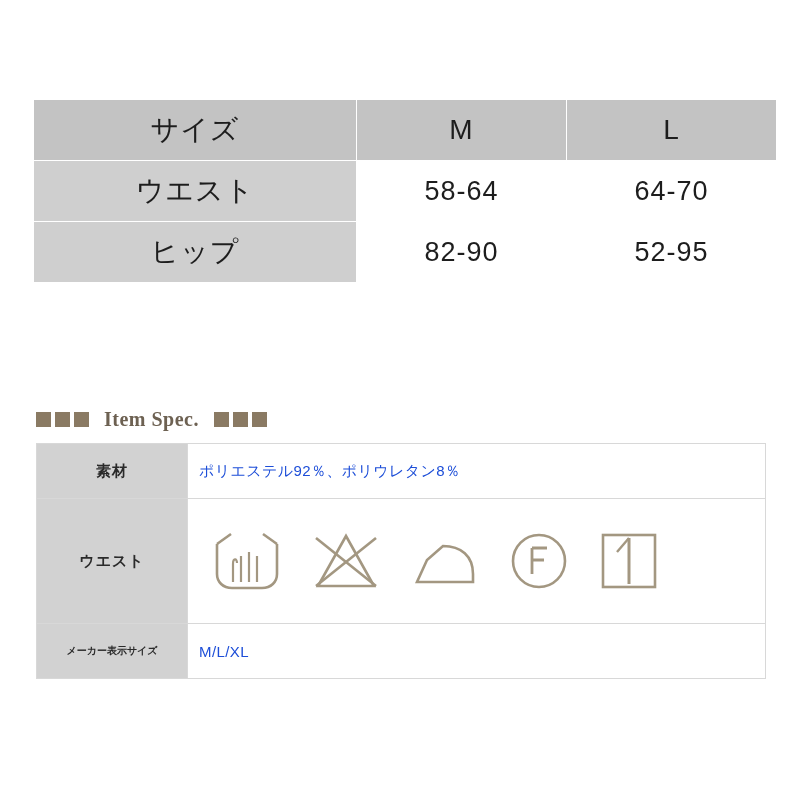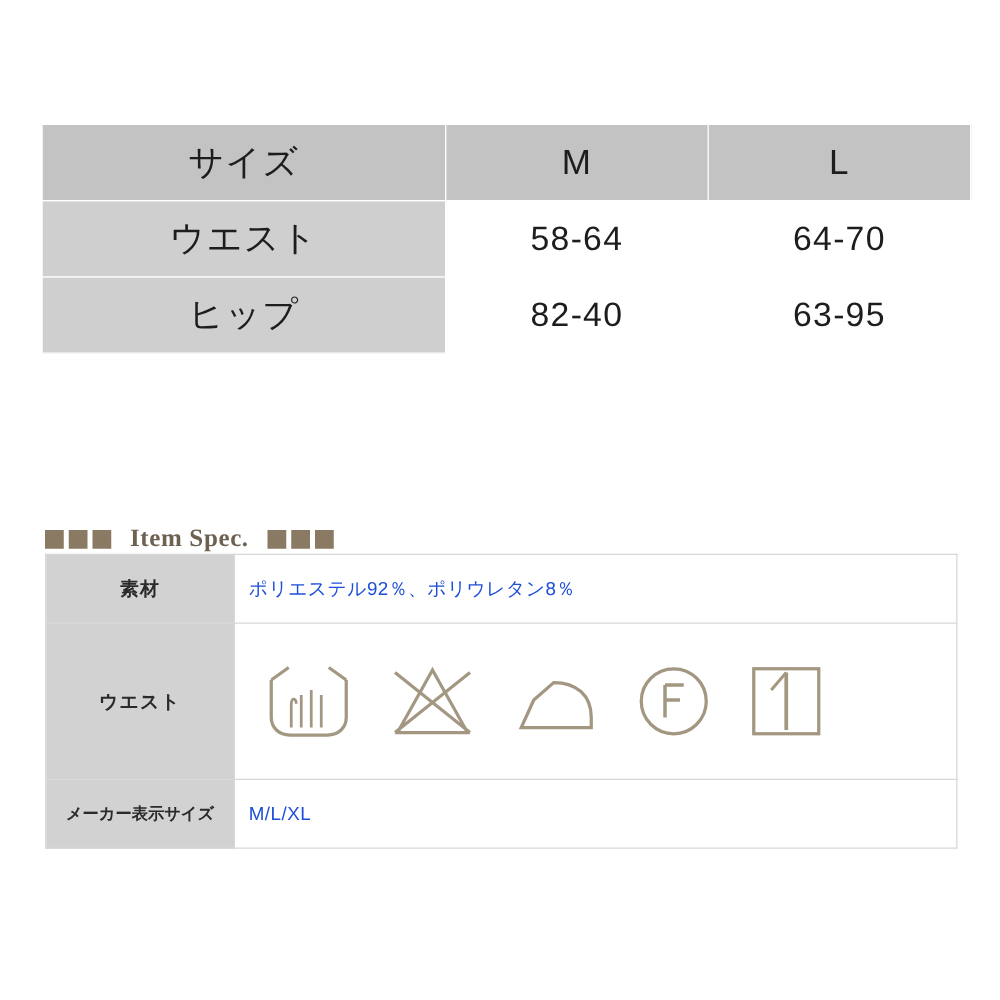--- a/index.html
+++ b/index.html
@@ -60,21 +60,20 @@
   }
 
   
   .spec-heading {
     position: absolute;
     left: 36px;
     top: 408px;
     display: flex;
     align-items: center;
     gap: 9px;
-    margin-top: 12px;
   }
   .sq {
     width: 15px;
     height: 15px;
     background: #8a7a63;
     display: inline-block;
   }
   .spec-heading .group {
     display: flex;
     gap: 4px;
@@ -118,21 +117,21 @@
     background: #ffffff;
     padding-left: 11px;
     font-size: 15px;
     color: #1d4ed8;
     letter-spacing: 0.4px;
   }
   tr.r-material td { height: 52px; }
   tr.r-wash td { height: 122px; }
   tr.r-origin td { height: 52px; }
   tr.r-makersize td { height: 52px; }
-  td.spec-label.small { font-size: 13px; letter-spacing: 0px; }
+  td.spec-label.small { font-size: 10px; letter-spacing: 0px; }
 
   
   .wash-icons {
     display: flex;
     align-items: center;
     gap: 27px;
     padding-left: 12px;
   }
   .wash-icons svg {
     display: block;
@@ -149,22 +148,22 @@
         <td class="val">M</td>
         <td class="val">L</td>
       </tr>
       <tr class="row">
         <td class="label">ウエスト</td>
         <td class="val">58-64</td>
         <td class="val">64-70</td>
       </tr>
       <tr class="row">
         <td class="label">ヒップ</td>
-        <td class="val">82-40</td>
-        <td class="val">63-95</td>
+        <td class="val">82-90</td>
+        <td class="val">52-95</td>
       </tr>
     </tbody>
   </table>
 </div>
 
 <div class="spec-heading">
   <span class="group">
     <span class="sq"></span>
     <span class="sq"></span>
     <span class="sq"></span>

